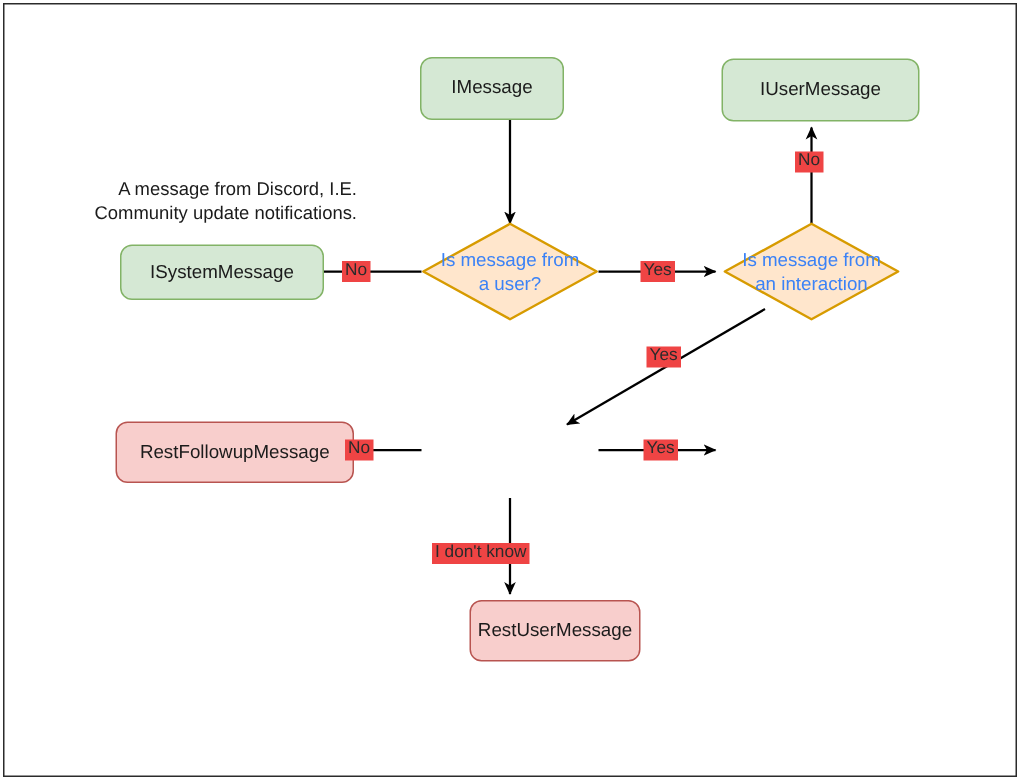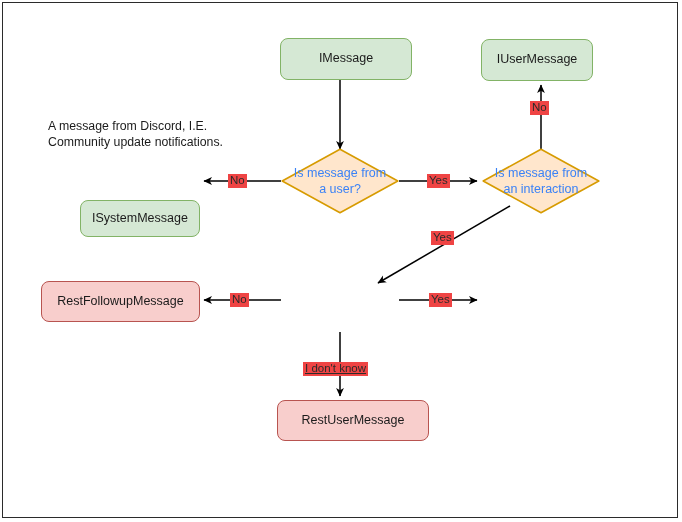--- a/index.html
+++ b/index.html
@@ -40,20 +40,21 @@
     border-width: 1.4px;
     border-style: solid;
   }
   .node.green {
     background: #d5e8d4;
     border-color: #82b366;
   }
   .node.red {
     background: #f8cecc;
     border-color: #b85450;
+    margin-left: 36px;
   }
   .diamond-wrap {
     position: absolute;
     box-sizing: border-box;
   }
   .diamond-shape {
     position: absolute;
     inset: 0;
   }
   .diamond-label {
@@ -67,21 +68,21 @@
     color: #3b82f6;
     line-height: 1.3;
     white-space: pre-line;
     pointer-events: none;
   }
   .note {
     position: absolute;
     font-size: 12.3px;
     color: #1b1b1b;
     line-height: 1.28;
-    text-align: left;
+    text-align: right;
     white-space: pre-line;
   }
   .edge-label {
     position: absolute;
     font-size: 11.5px;
     color: #2b2b2b;
     background: #ef4444;
     padding: 0 2px;
     line-height: 1.2;
     white-space: nowrap;
@@ -133,38 +134,38 @@
 
     <g>
       <line x1="399" y1="300" x2="477" y2="300" stroke="#000000" stroke-width="1.5" marker-end="url(#arrow)"></line>
     </g>
 
     <g>
       <line x1="340" y1="332" x2="340" y2="396" stroke="#000000" stroke-width="1.5" marker-end="url(#arrow)"></line>
     </g>
   </svg>
 
-  <div class="node green" style="left:280px; top:38px; width:132px; height:42px;">
+  <div class="node green" style="left:280px; top:38px; width:96px; height:42px;">
     <span>IMessage</span>
   </div>
 
-  <div class="node green" style="left:481px; top:39px; width:112px; height:42px;">
+  <div class="node green" style="left:481px; top:39px; width:132px; height:42px;">
     <span>IUserMessage</span>
   </div>
 
-  <div class="node green" style="left:80px; top:163px; width:120px; height:37px;margin-top:37px;">
+  <div class="node green" style="left:80px; top:163px; width:136px; height:37px;">
     <span>ISystemMessage</span>
   </div>
 
   <div class="node red" style="left:41px; top:281px; width:159px; height:41px;">
     <span>RestFollowupMessage</span>
   </div>
 
 
-  <div class="node red" style="left:277px; top:400px; width:152px; height:41px;">
+  <div class="node red" style="left:277px; top:400px; width:114px; height:41px;">
     <span>RestUserMessage</span>
   </div>
 
   <div class="diamond-wrap" style="left:281px; top:148px; width:118px; height:66px;">
     <svg class="diamond-shape" viewBox="0 0 118 66" preserveAspectRatio="none">
       <polygon points="59,1.2 116.8,33 59,64.8 1.2,33" fill="#ffe6cc" stroke="#d79b00" stroke-width="1.6" stroke-linejoin="round"></polygon>
     </svg>
     <div class="diamond-label">Is message from
 a user?</div>
   </div>
@@ -183,20 +184,20 @@
   <div class="edge-label" style="left:427px; top:174px;">Yes</div>
 
   <div class="edge-label" style="left:530px; top:101px;">No</div>
 
   <div class="edge-label" style="left:431px; top:231px;">Yes</div>
 
   <div class="edge-label" style="left:230px; top:293px;">No</div>
 
   <div class="edge-label" style="left:429px; top:293px;">Yes</div>
 
-  <div class="edge-label" style="left:303px; top:362px;text-decoration:underline;">I don't know</div>
+  <div class="edge-label" style="left:288px; top:362px;">I don't know</div>
 
   <div class="note" style="left:48px; top:119px; width:190px;">A message from Discord, I.E.
 Community update notifications.</div>
 
 
   <div id="frame"></div>
 </div>
 
 </body></html>

